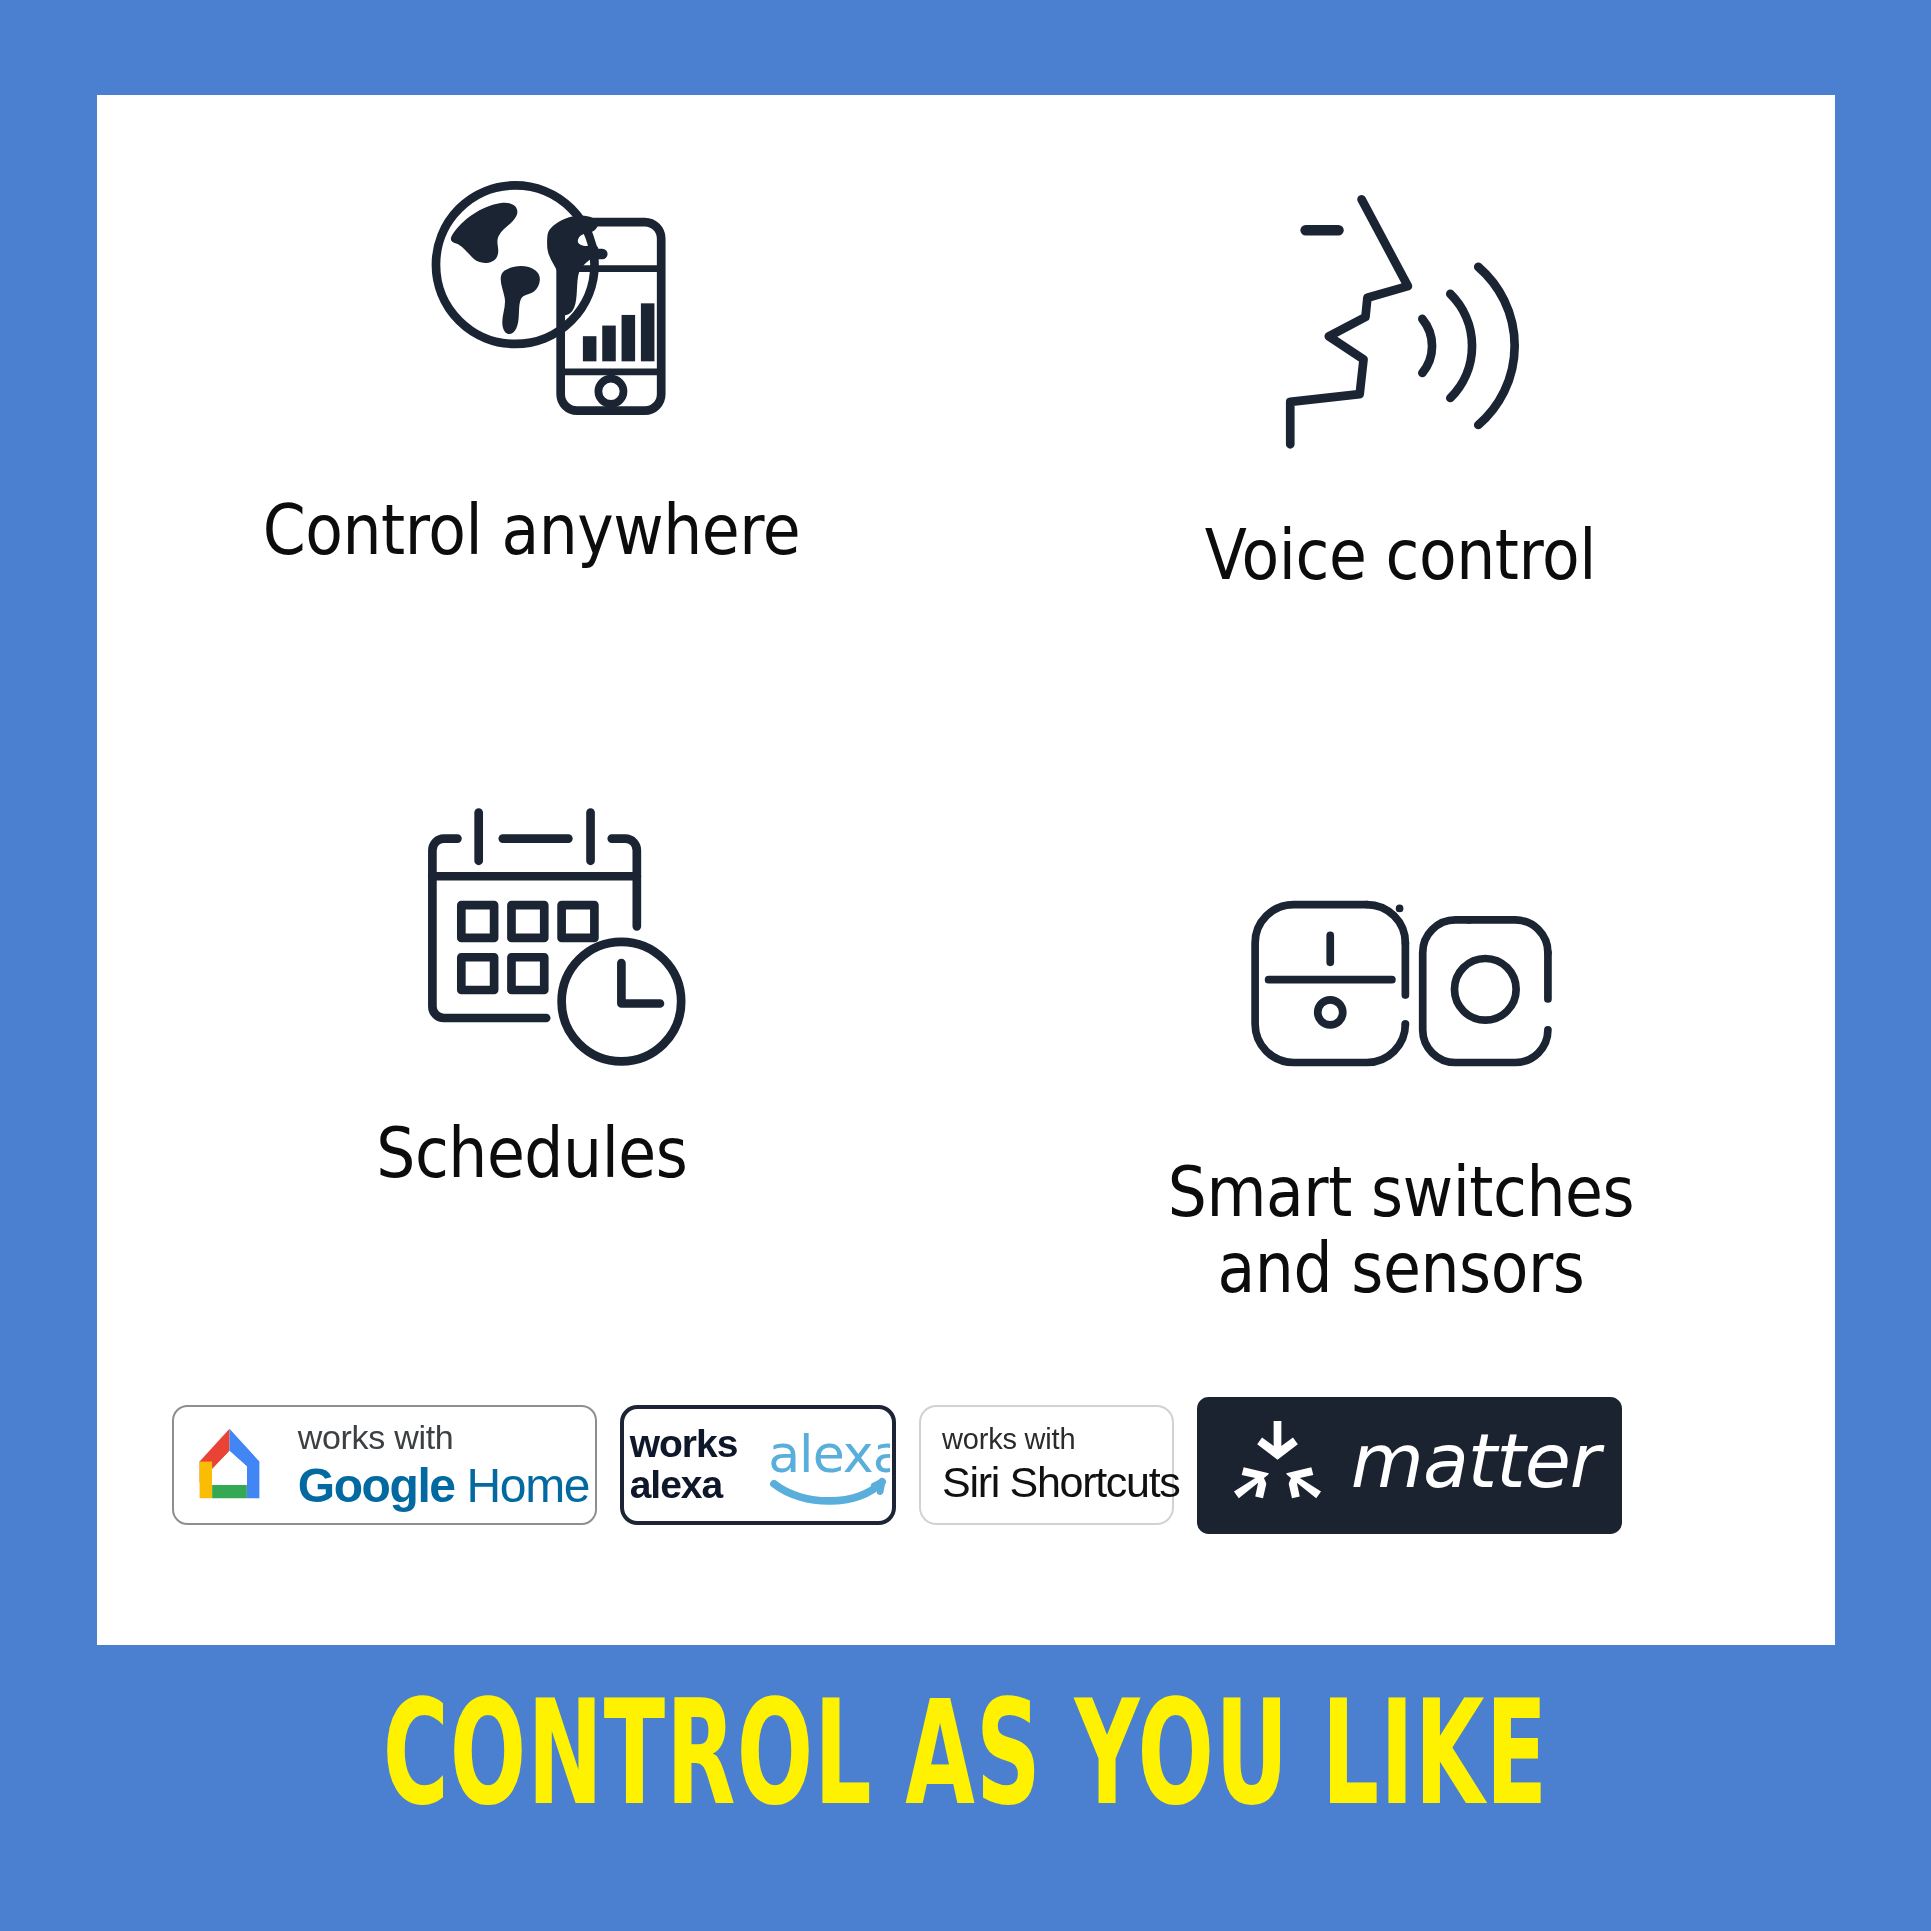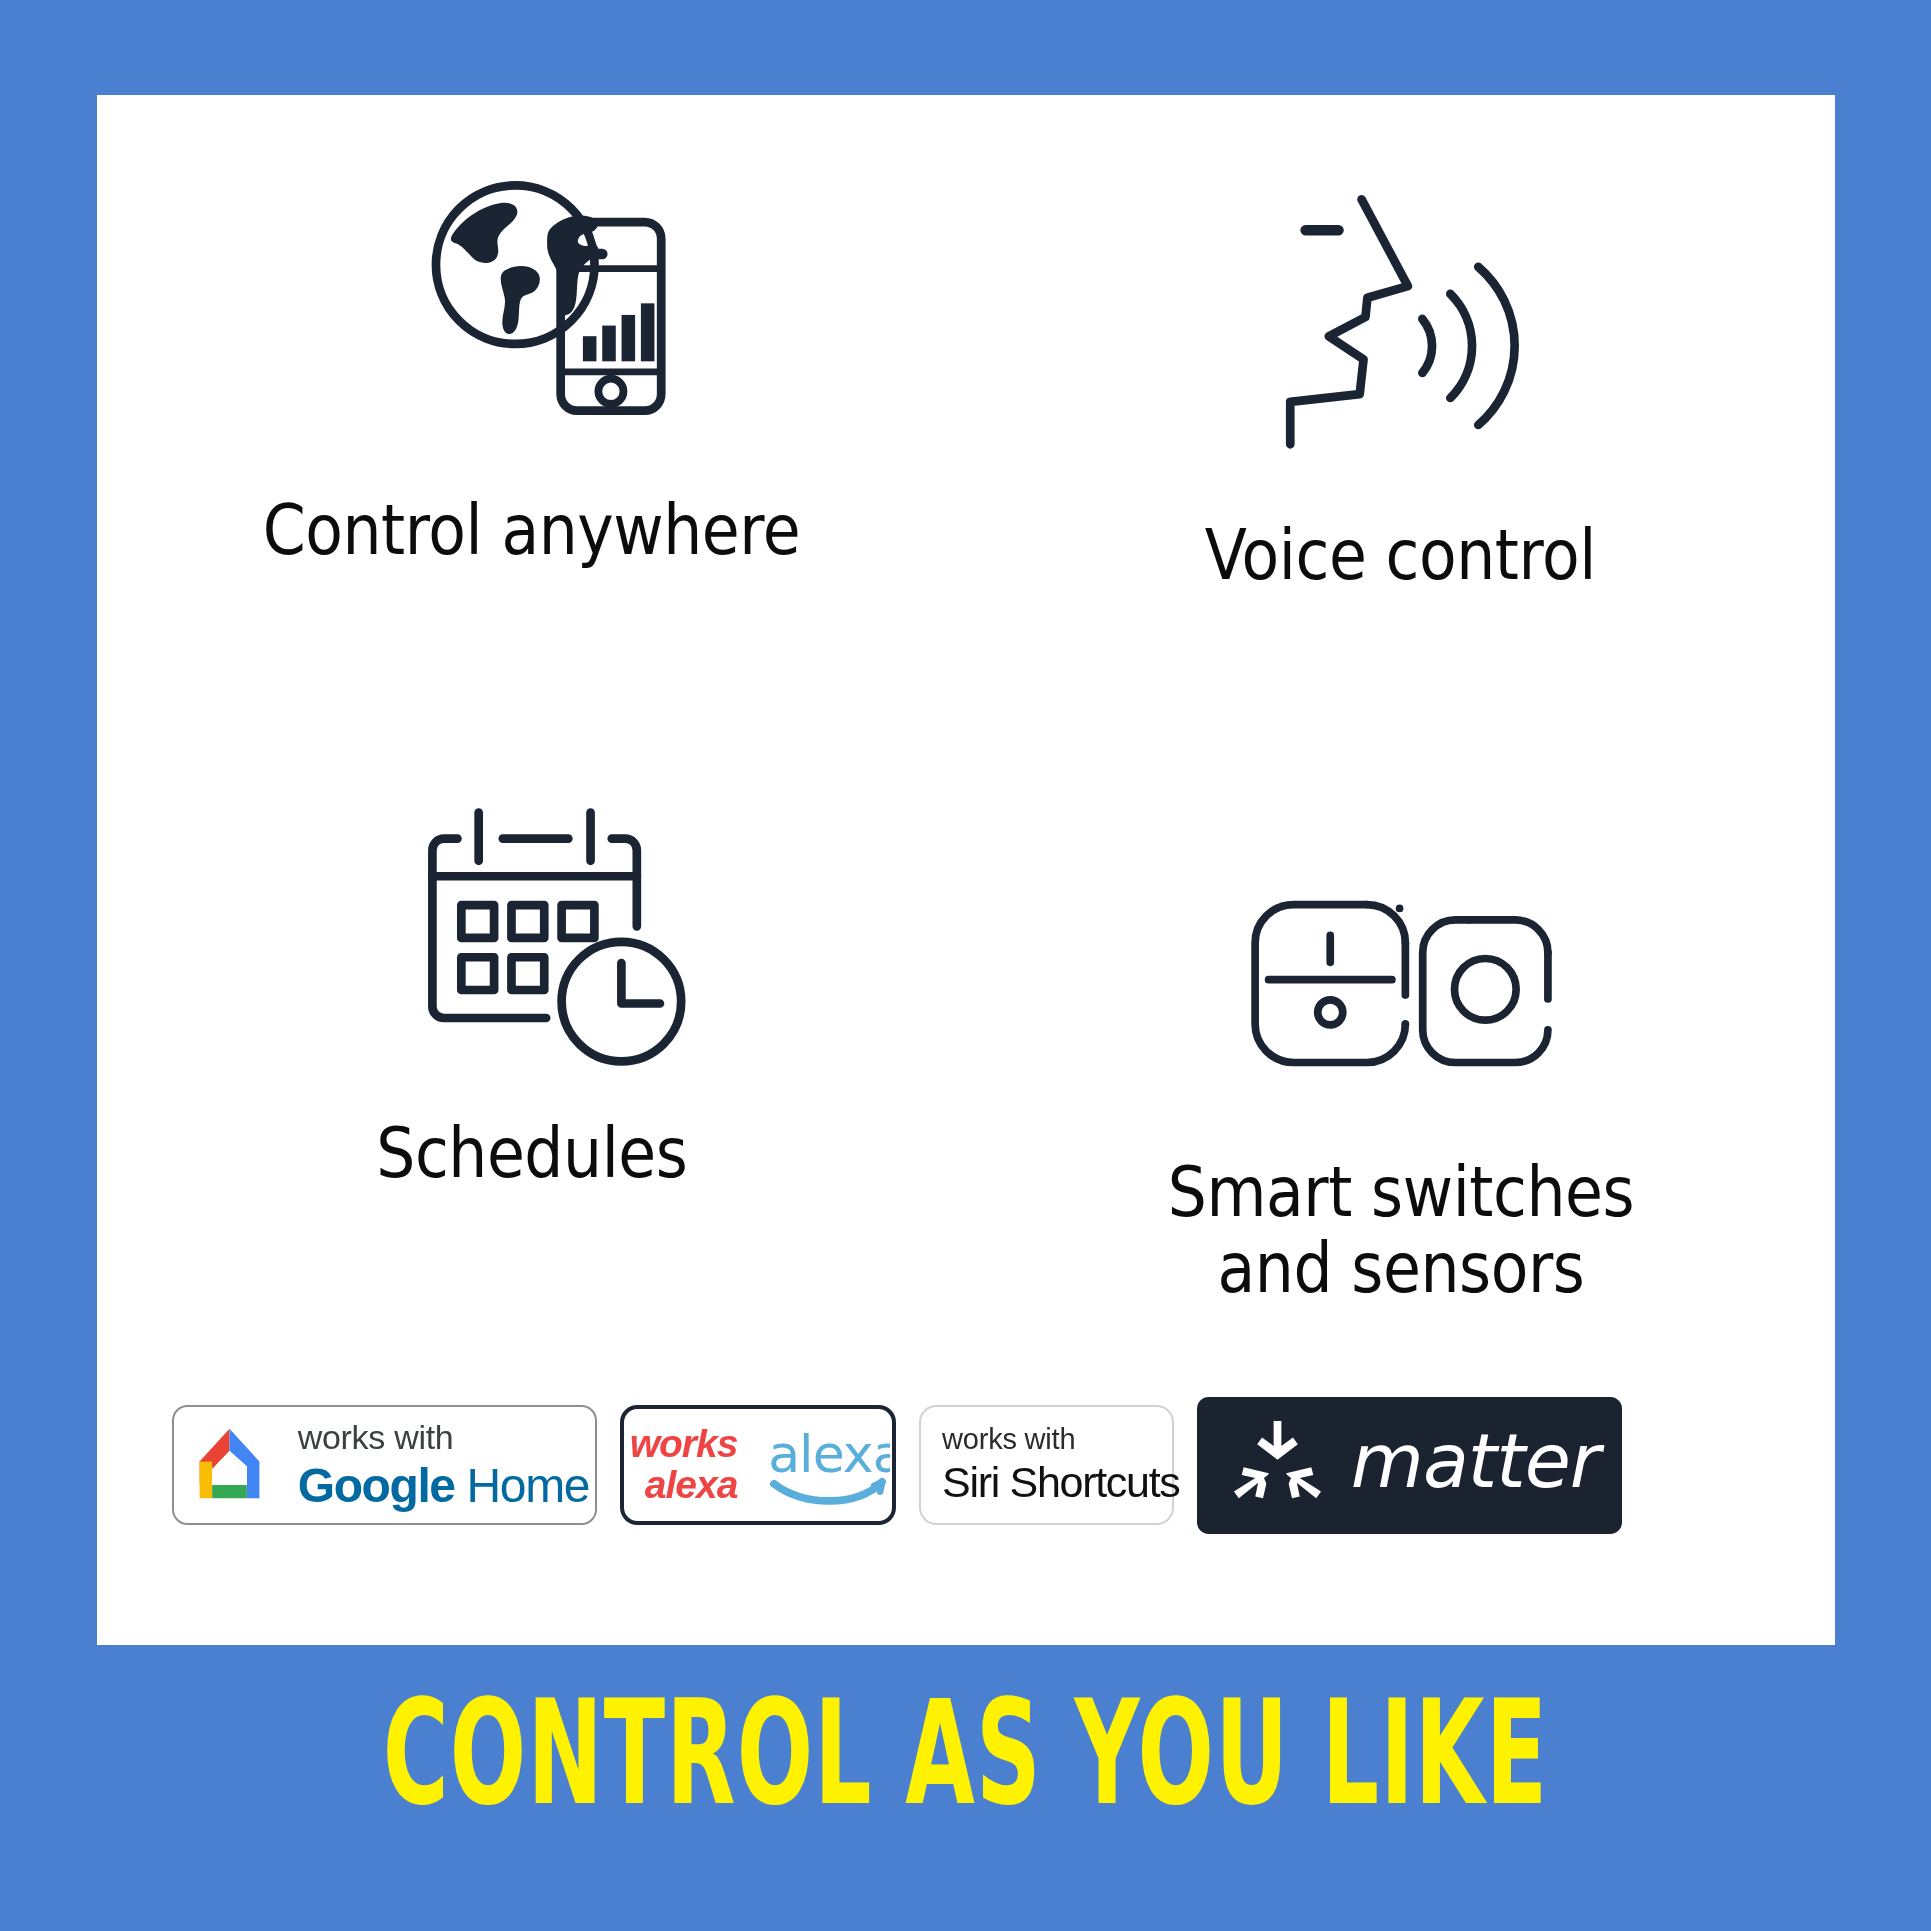--- a/index.html
+++ b/index.html
@@ -128,27 +128,26 @@
     width: 276px;
     height: 120px;
     border: 4.8px solid #1d2435;
     border-radius: 17.4px;
     gap: 0;
   }
   .a-works {
     font-family: "Liberation Sans", sans-serif;
     font-weight: 700;
     font-size: 39px;
-    color: #ef4444;
+    color: #0f172a;
     line-height: 1.05;
-    text-align: right;
+    text-align: left;
     letter-spacing: -1px;
     padding-left: 17.4px;
     padding-right: 13.5px;
-    font-style: italic;
   }
   .a-div {
     width: 3.9px;
     height: 79px;
     background: #1d2435;
   }
   .a-logo {
     padding-left: 15.4px;
     padding-right: 13.5px;
     display: flex;

